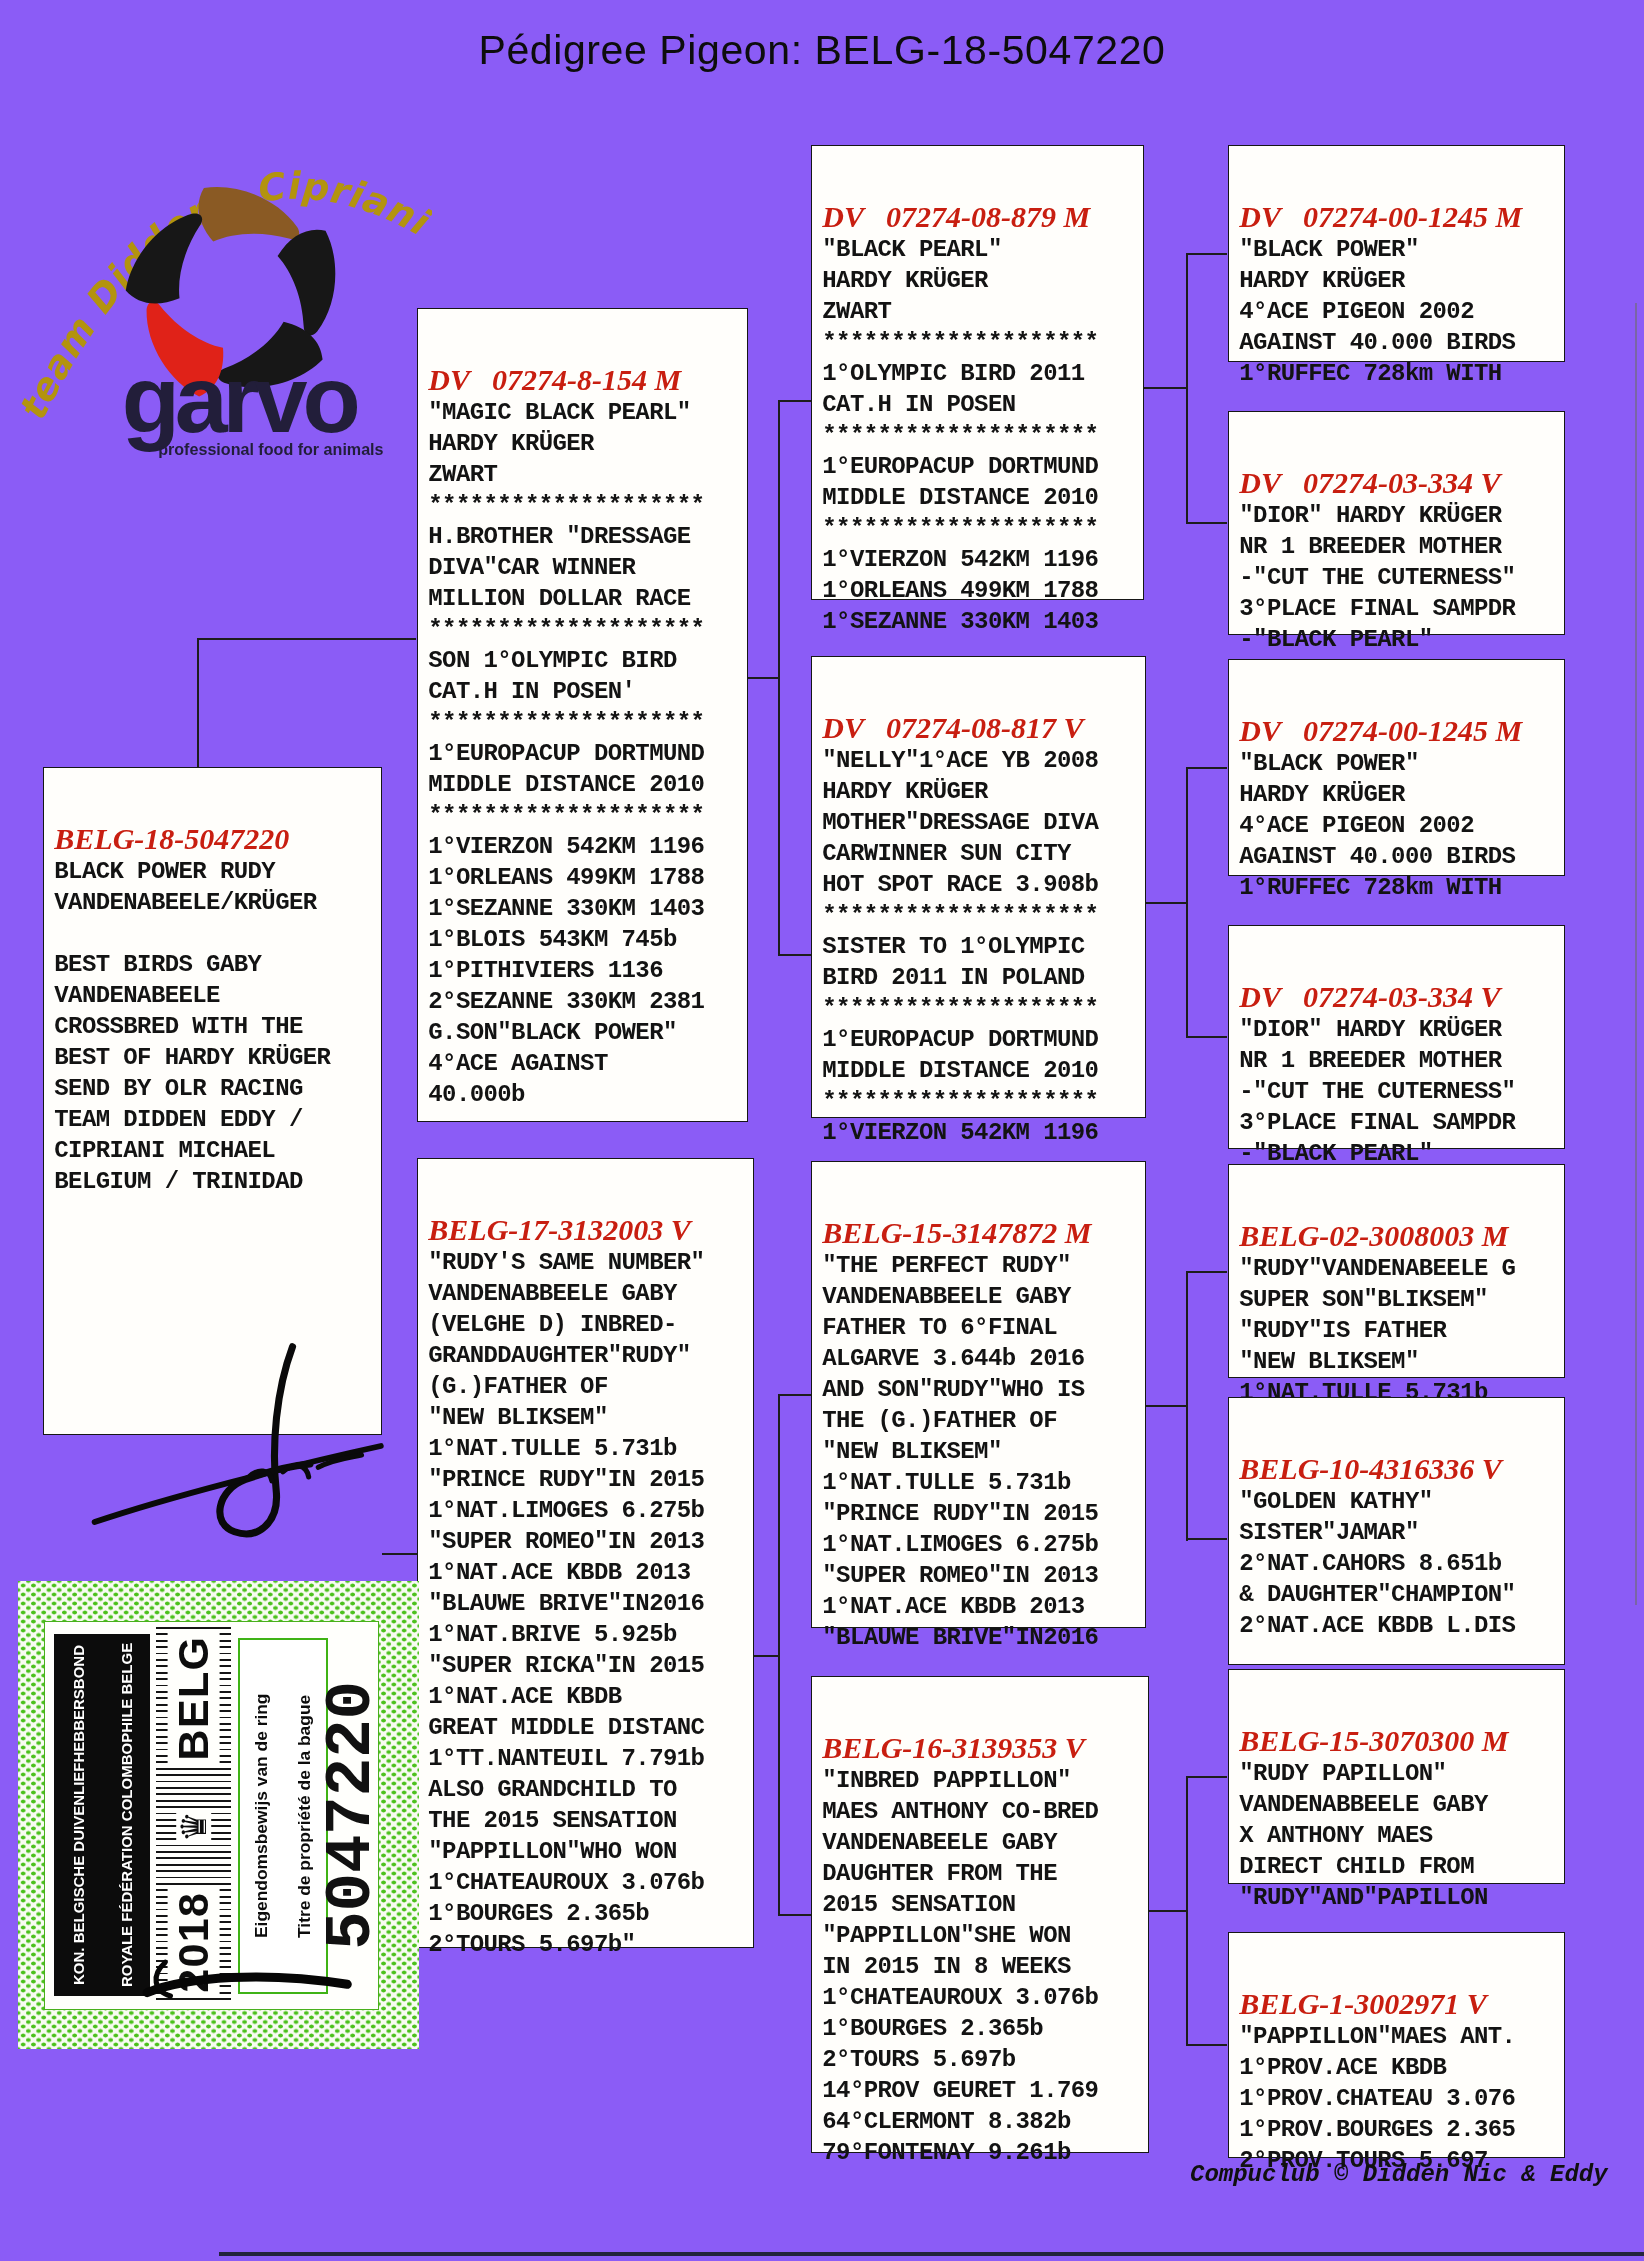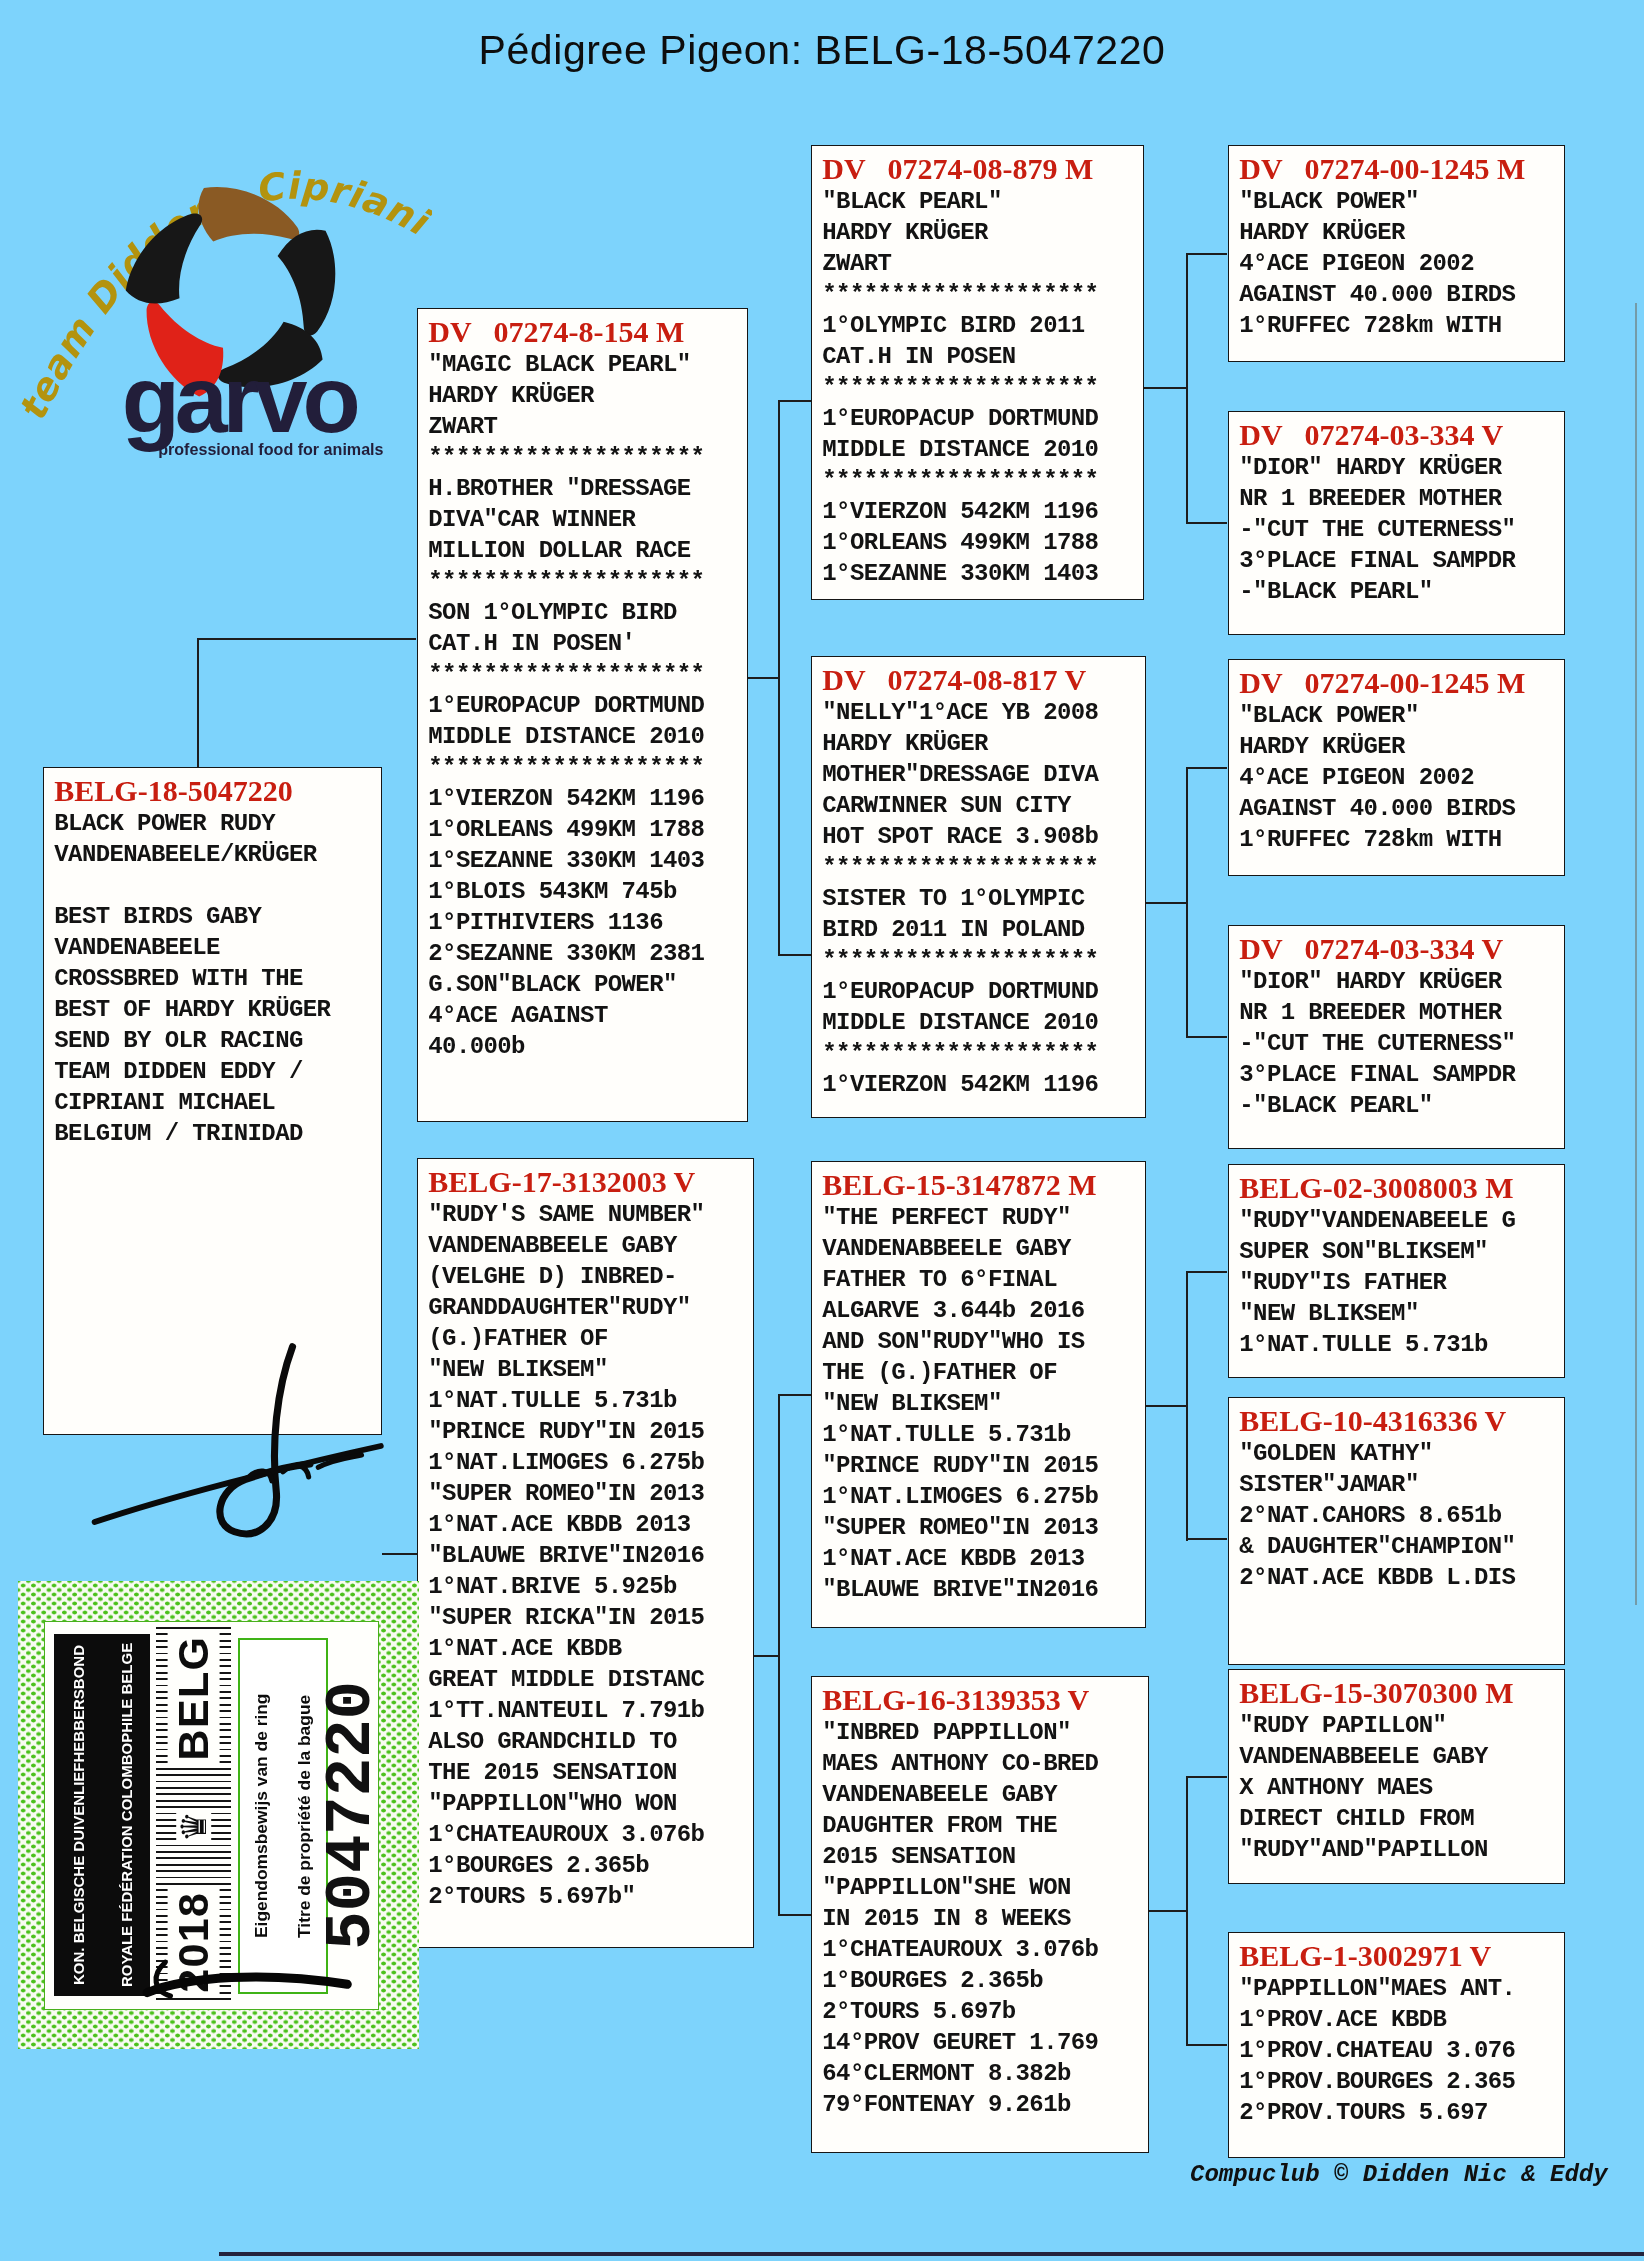--- a/index.html
+++ b/index.html
@@ -1,24 +1,24 @@
 <!DOCTYPE html>
 <html style="font-size:10.3px"><head>
 <meta charset="utf-8">
 <style>
   html,body{margin:0;padding:0;background:#e8e6dc;}
-  .page{position:relative;width:1644px;height:2261px;background:#7dd3fc;overflow:hidden;
+  .page{position:relative;width:1644px;height:2261px;background:#8b5cf6;overflow:hidden;
         font-family:"Liberation Sans",sans-serif;color:#111;}
   .title{position:absolute;top:27px;left:0;width:100%;text-align:center;
          font-size:41px;letter-spacing:0.6px;color:#0d0d0d;font-weight:500;}
   
   .pbox{position:absolute;background:#fffefb;border:1.9px solid #161616;box-sizing:border-box;
         padding:5.2px 3.9px 3.9px 10.3px;}
-  .pbox-h{font-family:"Liberation Serif",serif;font-weight:bold;
-          font-size:30px;line-height:35px;color:#c81e10;white-space:pre;}
+  .pbox-h{font-family:"Liberation Serif",serif;font-style:italic;font-weight:bold;
+          font-size:30px;line-height:35px;color:#c81e10;white-space:pre;margin-top:48px;}
   .pbox-b{font-family:"Liberation Mono","DejaVu Sans Mono",monospace;font-weight:bold;
           font-size:24px;line-height:31px;white-space:pre-line;color:#131313;letter-spacing:-0.6px;}
   .ln{position:absolute;background:#1d1d1d;}
   
   .logo{position:absolute;left:13px;top:74px;width:419px;height:393px;}
   
   .stamp{position:absolute;left:18px;top:1581px;width:401px;height:468px;
          background-color:#f8fbf2;
          background-image:radial-gradient(#4cc11d 1.9px, rgba(0,0,0,0) 2.6px),
                           radial-gradient(#4cc11d 1.9px, rgba(0,0,0,0) 2.6px);

